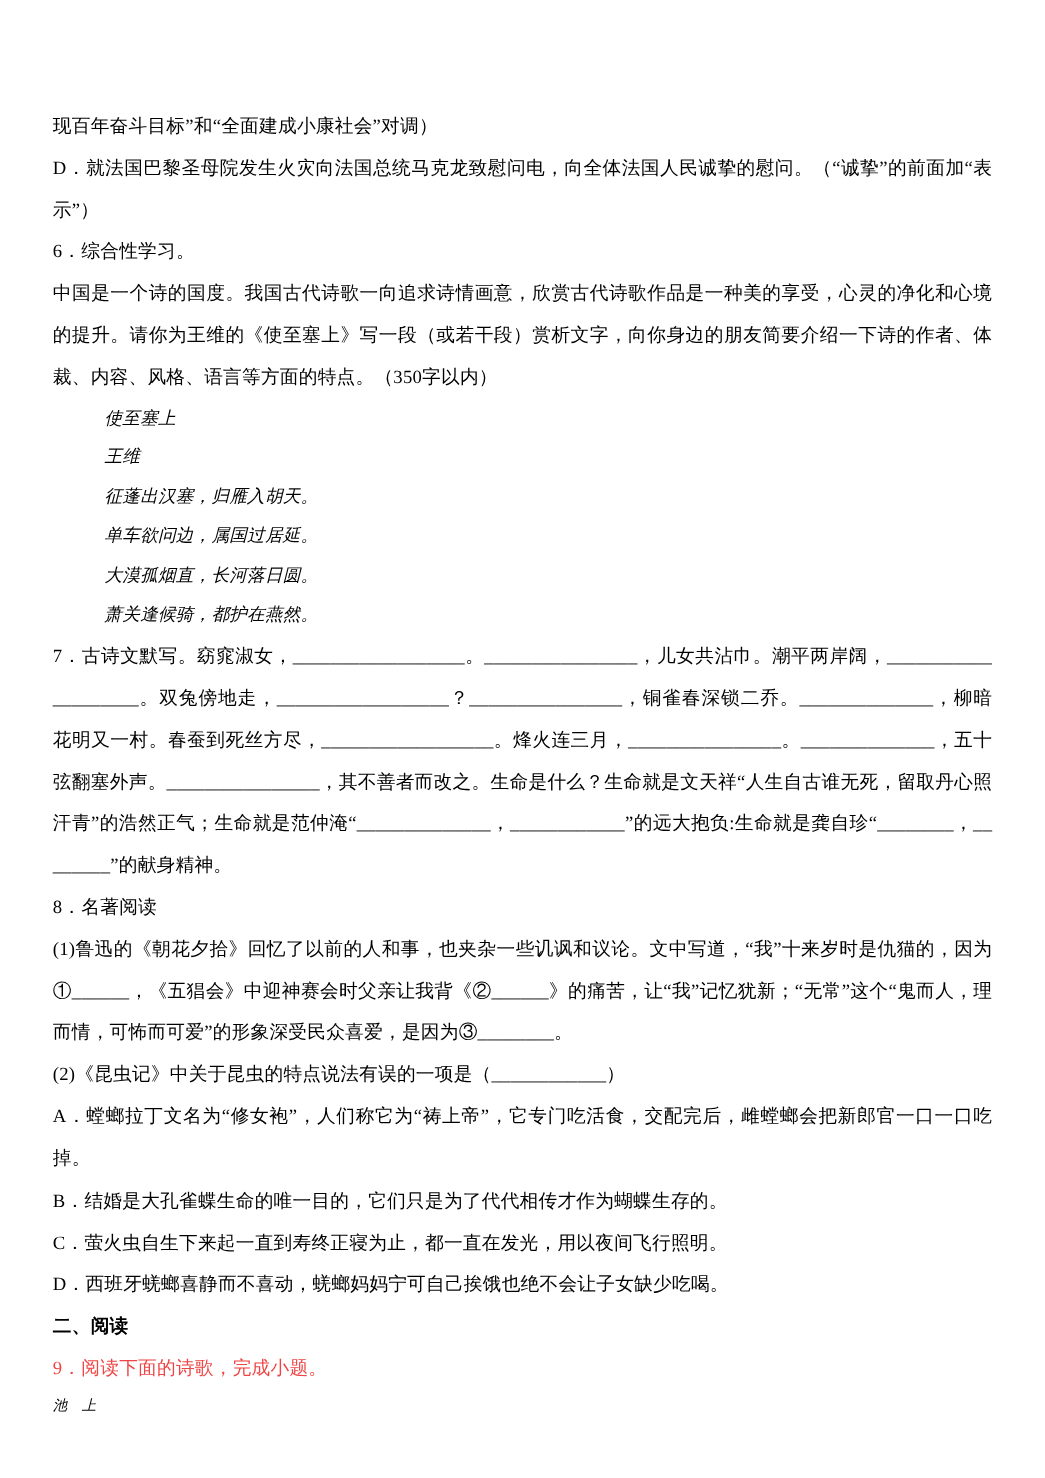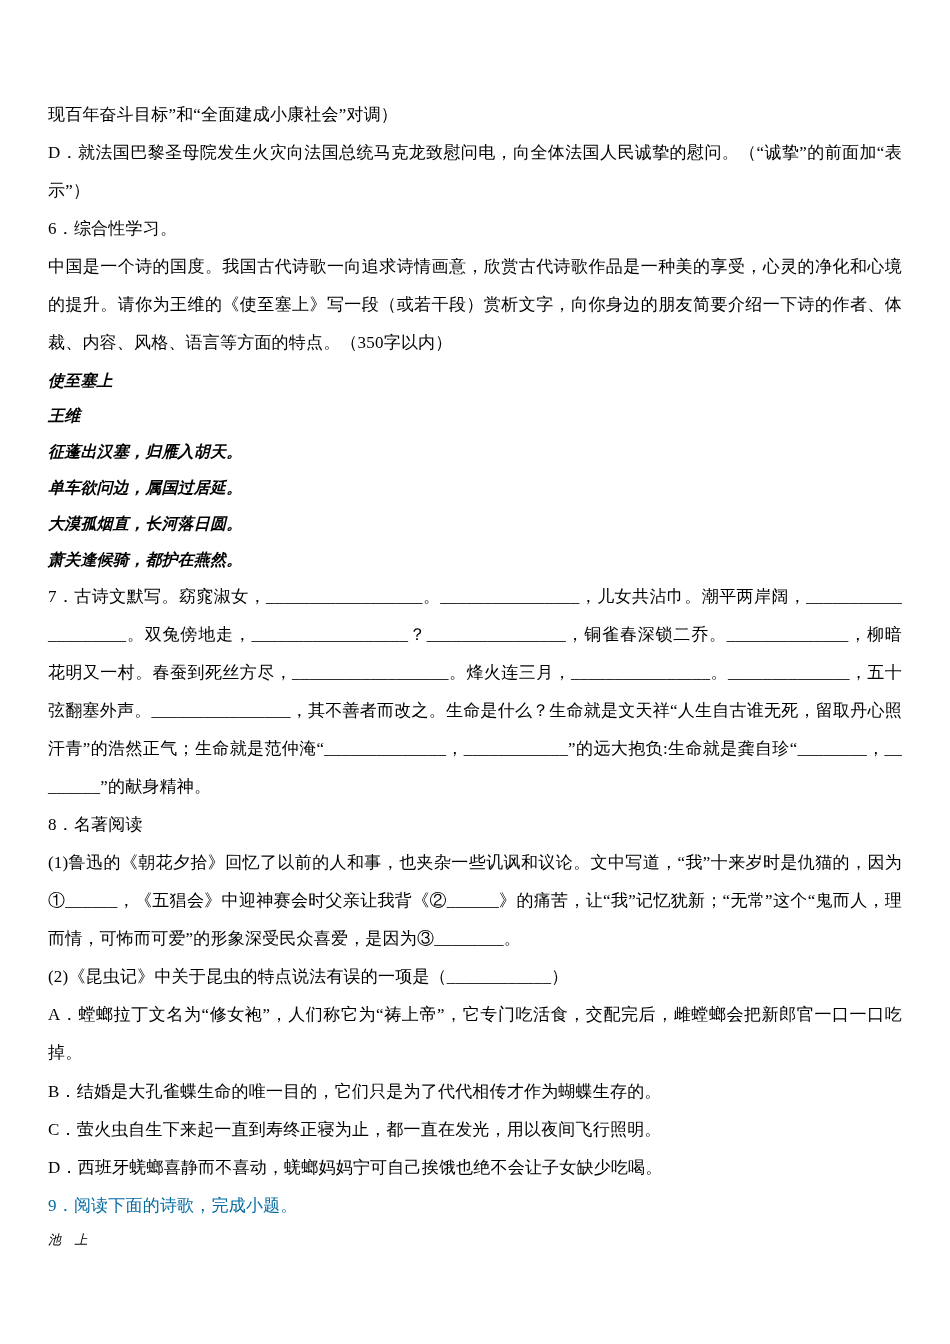--- a/index.html
+++ b/index.html
@@ -23,30 +23,31 @@
   }
   p {
     margin: 0;
     font-size: 17px;
     line-height: 2.24;
     text-align: justify;
     letter-spacing: 0.2px;
     word-break: break-all;
   }
   .poem {
-    font-weight: 700;
+    font-weight: 400;
     font-style: italic;
     font-size: 16px;
     text-align: left;
+    margin-left: 47px;
   }
   .bold {
     font-weight: 700;
   }
   .gray {
-    color: #0369a1;
+    color: #ef4444;
   }
   .small-italic {
     font-style: italic;
     font-size: 13px;
     text-align: left;
   }
 </style>
 </head>
 <body>
 
@@ -73,18 +74,19 @@
 
   <p class="normal">(1)鲁迅的《朝花夕拾》回忆了以前的人和事，也夹杂一些讥讽和议论。文中写道，“我”十来岁时是仇猫的，因为①______，《五猖会》中迎神赛会时父亲让我背《②______》的痛苦，让“我”记忆犹新；“无常”这个“鬼而人，理而情，可怖而可爱”的形象深受民众喜爱，是因为③________。</p>
 
   <p class="normal">(2)《昆虫记》中关于昆虫的特点说法有误的一项是（____________）</p>
 
   <p class="normal">A．螳螂拉丁文名为“修女袍”，人们称它为“祷上帝”，它专门吃活食，交配完后，雌螳螂会把新郎官一口一口吃掉。</p>
   <p class="normal">B．结婚是大孔雀蝶生命的唯一目的，它们只是为了代代相传才作为蝴蝶生存的。</p>
   <p class="normal">C．萤火虫自生下来起一直到寿终正寝为止，都一直在发光，用以夜间飞行照明。</p>
   <p class="normal">D．西班牙蜣螂喜静而不喜动，蜣螂妈妈宁可自己挨饿也绝不会让子女缺少吃喝。</p>
 
+  <p class="bold">二、阅读</p>
 
   <p class="gray">9．阅读下面的诗歌，完成小题。</p>
 
   <p class="small-italic">池　上</p>
 
 </div>
 
 </body></html>

